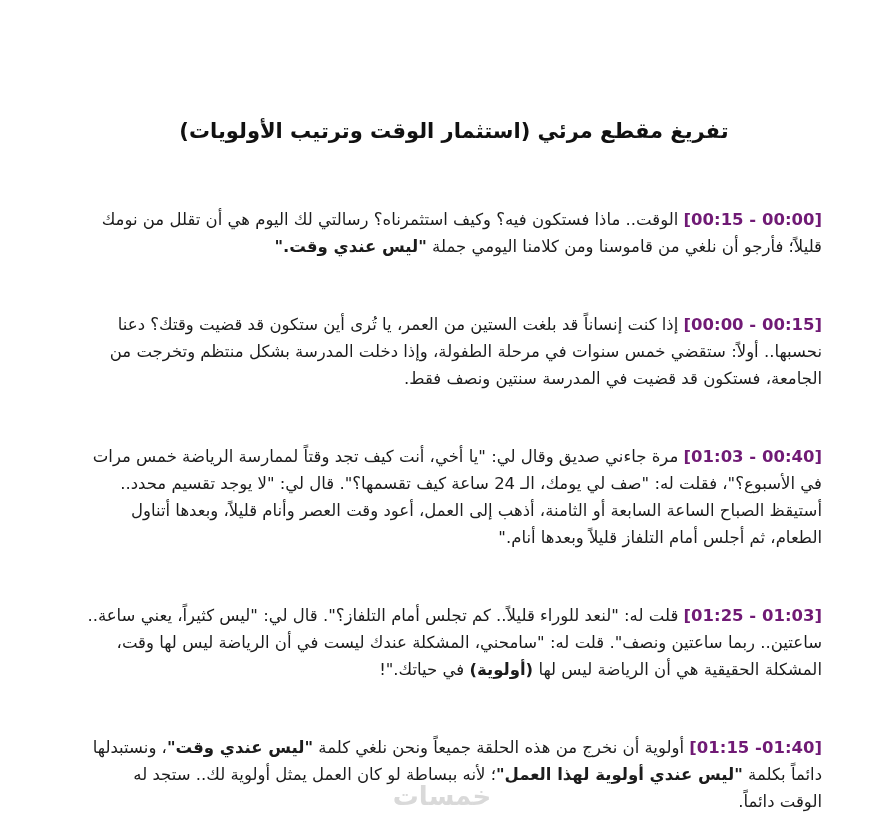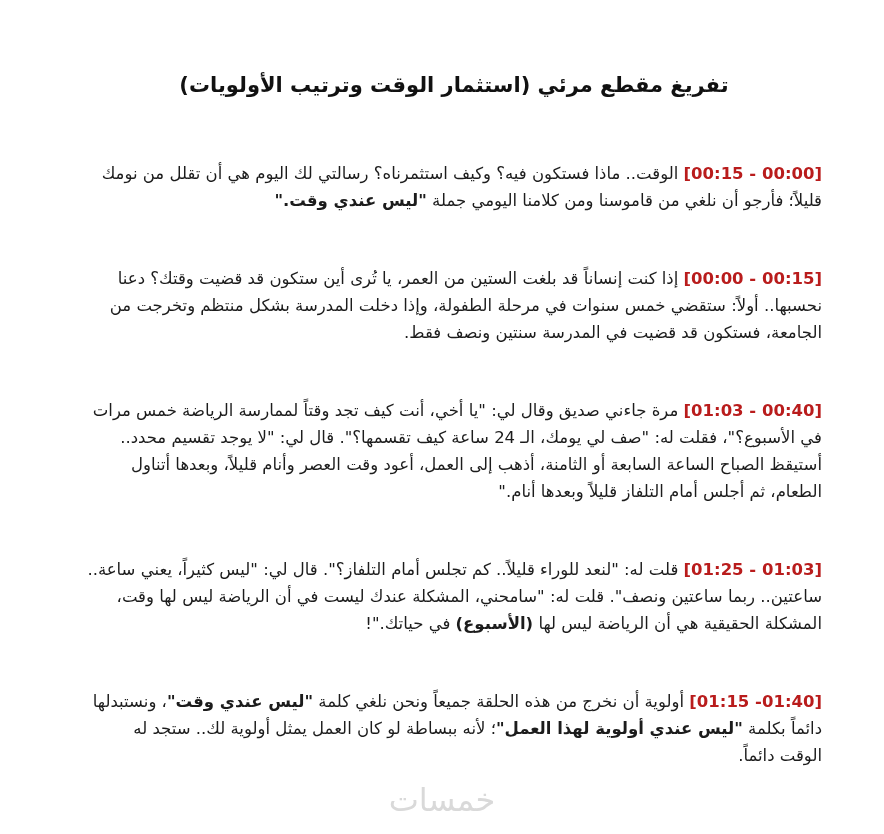--- a/index.html
+++ b/index.html
@@ -14,75 +14,76 @@
     direction: rtl;
     position: relative;
     overflow: hidden;
     color: #1c1c1c;
   }
   .doc {
     position: relative;
     z-index: 1;
     padding: 70px 62px 0 86px;
     box-sizing: border-box;
+    margin-top: 46px;
   }
   .title {
     text-align: center;
     font-size: 21px;
     font-weight: bold;
     color: #111111;
     margin: 0 0 60px 0;
     line-height: 30px;
   }
   .para {
     font-size: 16.5px;
     line-height: 27px;
     text-align: right;
     margin: 0 0 51px 0;
     color: #1c1c1c;
   }
   .para:last-child {
     margin-bottom: 0;
   }
   .ts {
-    color: #b91c1c;
+    color: #701a75;
     font-weight: bold;
     unicode-bidi: isolate;
   }
   .b {
     font-weight: bold;
   }
   .watermark {
     position: absolute;
     z-index: 0;
     top: 781px;
     left: 50%;
     transform: translateX(-50%);
-    font-size: 32px;
-    font-weight: normal;
+    font-size: 26px;
+    font-weight: bold;
     color: #d9d9d9;
     letter-spacing: 1px;
     user-select: none;
   }
 </style>
 </head>
 <body>
 
 <div class="doc">
 
   <h1 class="title">تفريغ مقطع مرئي (استثمار الوقت وترتيب الأولويات)</h1>
 
   <div class="transcript">
 
     <p class="para"><span class="ts" dir="ltr">[00:15 - 00:00]</span><span> الوقت.. ماذا فستكون فيه؟ وكيف استثمرناه؟ رسالتي لك اليوم هي أن تقلل من نومك قليلاً؛ فأرجو أن نلغي من قاموسنا ومن كلامنا اليومي جملة </span><span class="b">"ليس عندي وقت."</span></p>
 
     <p class="para"><span class="ts" dir="ltr">[00:00 - 00:15]</span><span> إذا كنت إنساناً قد بلغت الستين من العمر، يا تُرى أين ستكون قد قضيت وقتك؟ دعنا نحسبها.. أولاً: ستقضي خمس سنوات في مرحلة الطفولة، وإذا دخلت المدرسة بشكل منتظم وتخرجت من الجامعة، فستكون قد قضيت في المدرسة سنتين ونصف فقط.</span></p>
 
     <p class="para"><span class="ts" dir="ltr">[01:03 - 00:40]</span><span> مرة جاءني صديق وقال لي: "يا أخي، أنت كيف تجد وقتاً لممارسة الرياضة خمس مرات في الأسبوع؟"، فقلت له: "صف لي يومك، الـ 24 ساعة كيف تقسمها؟". قال لي: "لا يوجد تقسيم محدد.. أستيقظ الصباح الساعة السابعة أو الثامنة، أذهب إلى العمل، أعود وقت العصر وأنام قليلاً، وبعدها أتناول الطعام، ثم أجلس أمام التلفاز قليلاً وبعدها أنام."</span></p>
 
-    <p class="para"><span class="ts" dir="ltr">[01:25 - 01:03]</span><span> قلت له: "لنعد للوراء قليلاً.. كم تجلس أمام التلفاز؟". قال لي: "ليس كثيراً، يعني ساعة.. ساعتين.. ربما ساعتين ونصف". قلت له: "سامحني، المشكلة عندك ليست في أن الرياضة ليس لها وقت، المشكلة الحقيقية هي أن الرياضة ليس لها </span><span class="b">(الأسبوع)</span><span> في حياتك."!</span></p>
+    <p class="para"><span class="ts" dir="ltr">[01:25 - 01:03]</span><span> قلت له: "لنعد للوراء قليلاً.. كم تجلس أمام التلفاز؟". قال لي: "ليس كثيراً، يعني ساعة.. ساعتين.. ربما ساعتين ونصف". قلت له: "سامحني، المشكلة عندك ليست في أن الرياضة ليس لها وقت، المشكلة الحقيقية هي أن الرياضة ليس لها </span><span class="b">(أولوية)</span><span> في حياتك."!</span></p>
 
     <p class="para"><span class="ts" dir="ltr">[01:15 -01:40]</span><span> أولوية أن نخرج من هذه الحلقة جميعاً ونحن نلغي كلمة </span><span class="b">"ليس عندي وقت"</span><span>، ونستبدلها دائماً بكلمة </span><span class="b">"ليس عندي أولوية لهذا العمل"</span><span>؛ لأنه ببساطة لو كان العمل يمثل أولوية لك.. ستجد له الوقت دائماً.</span></p>
 
   </div>
 </div>
 
 <div class="watermark">خمسات</div>
 
 </body></html>

